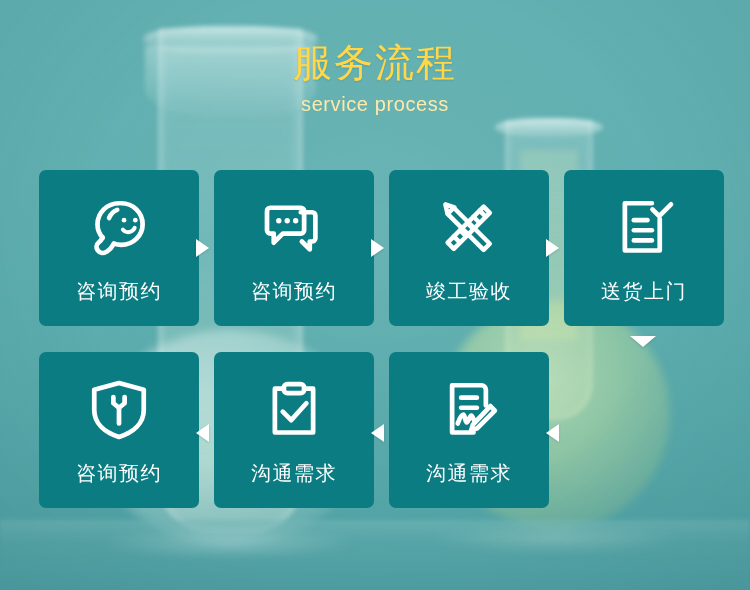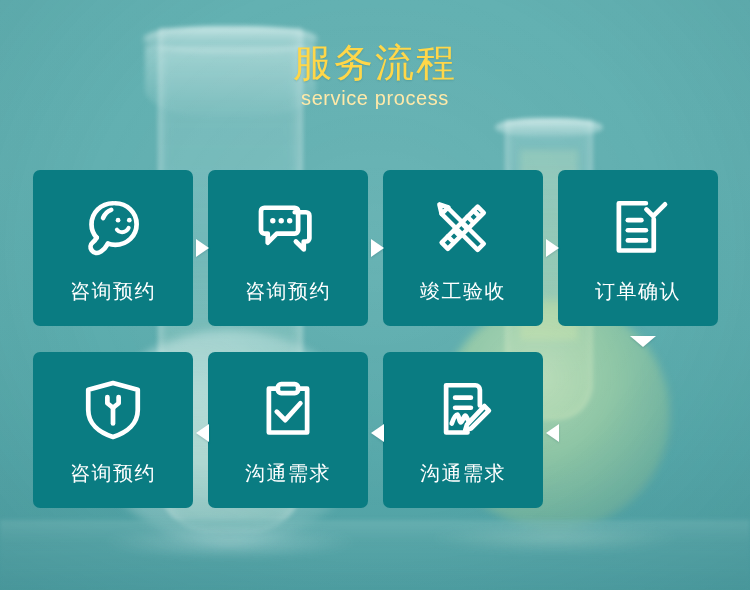--- a/index.html
+++ b/index.html
@@ -157,31 +157,31 @@
     display:block;
     font-size:39px;
     font-weight:normal;
     letter-spacing:2px;
     color:#ffd749;
     line-height:1.18;
     text-shadow:0 1px 2px rgba(0,70,80,.18);
   }
   .heading .h-en{
     display:block;
-    margin-top:1px;
+    margin-top:7px;
     font-size:20px;
     letter-spacing:.6px;
     color:#ffe9a8;
     line-height:1.1;
   }
 
   
   .grid{
     position:absolute;
-    left:33px; top:170px;
+    left:39px; top:170px;
     width:686px;
     z-index:6;
     display:grid;
     grid-template-columns:repeat(4,160px);
     grid-template-rows:156px 156px;
     column-gap:15px;
     row-gap:26px;
   }
   .card{
     background:#0a7c82;
@@ -310,21 +310,21 @@
     <div class="card">
       <span class="ico">
         <svg viewBox="0 0 64 64" fill="none" stroke="#fff" stroke-width="4.2" stroke-linecap="round" stroke-linejoin="round">
           <path d="M46 24v28H15V10h24"></path>
           <path d="M39.5 15.5 45.5 21.5 56 11"></path>
           <path d="M23 25h12"></path>
           <path d="M23 34h16"></path>
           <path d="M23 43h16"></path>
         </svg>
       </span>
-      <span class="lbl">订单确认</span>
+      <span class="lbl">送货上门</span>
     </div>
 
     <div class="card">
       <span class="ico">
         <svg viewBox="0 0 64 64" fill="none" stroke="#fff" stroke-width="4.2" stroke-linecap="round" stroke-linejoin="round">
           <path d="M32 8 54 14v18c0 12-9.5 20-22 24C19.5 52 10 44 10 32V14z"></path>
           <path d="M27 20.5v5.5l5 4 5-4v-5.5"></path>
           <path d="M32 30v14"></path>
         </svg>
       </span>

